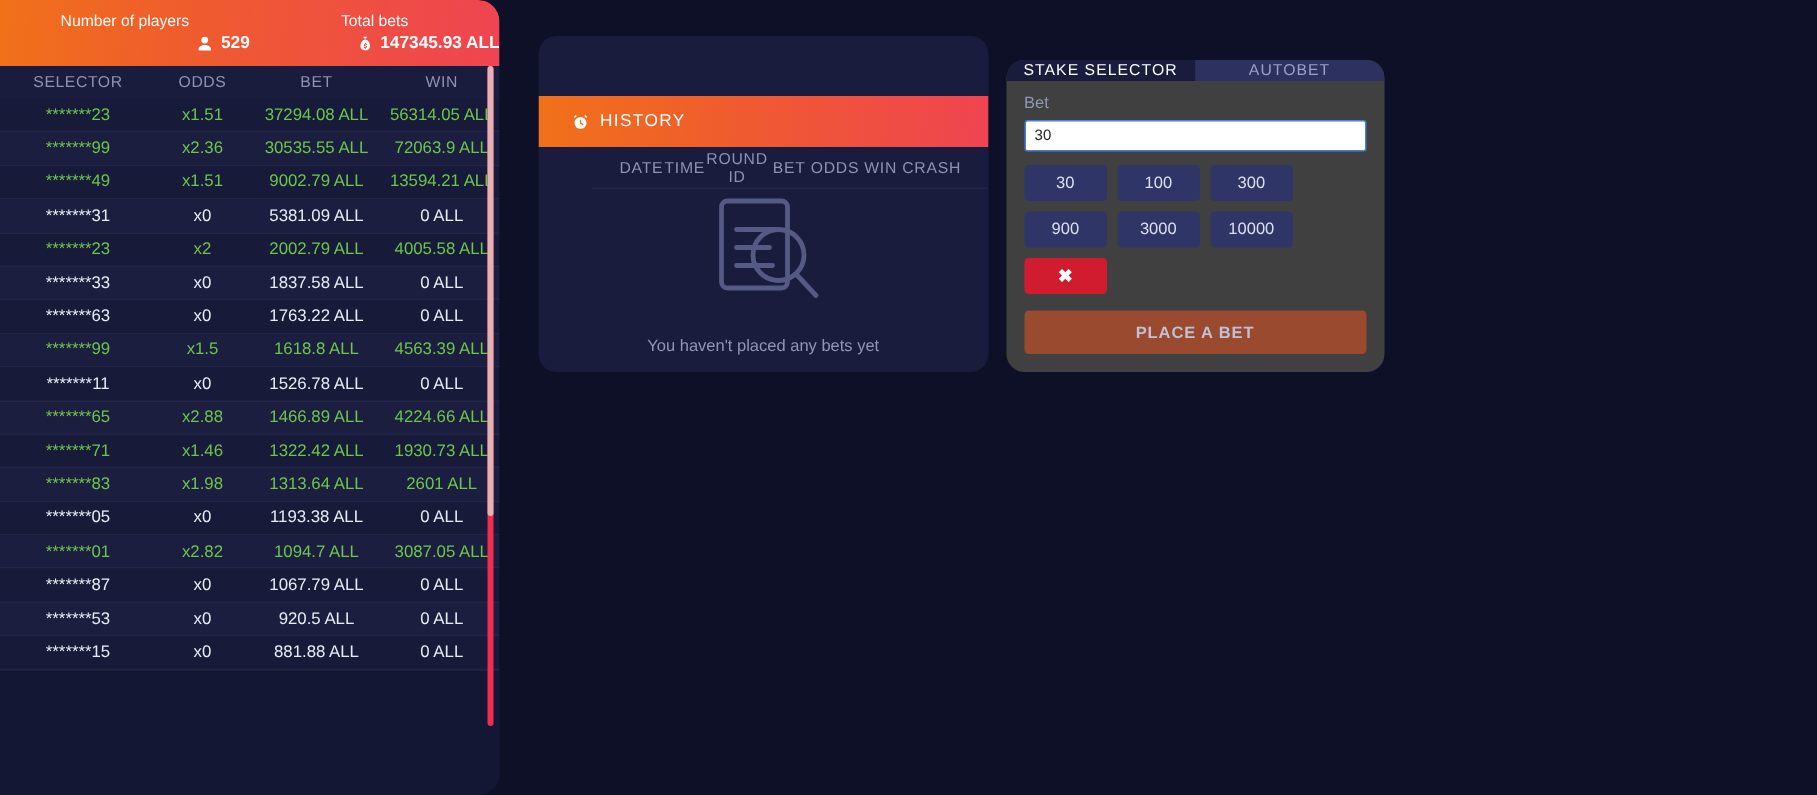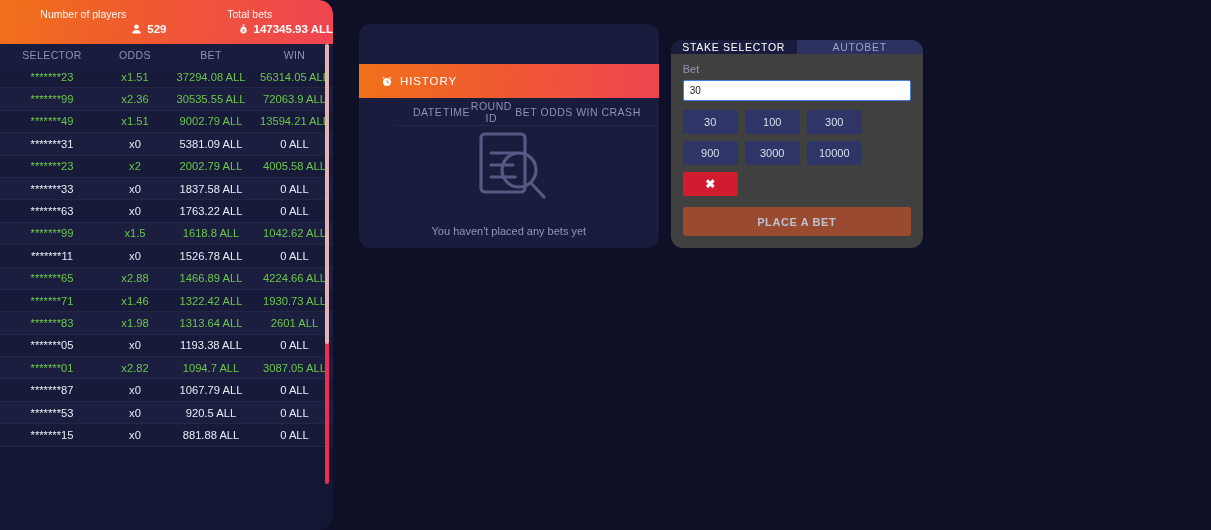--- a/index.html
+++ b/index.html
@@ -254,21 +254,21 @@
         <div class="lb-row lose-row">
           <span class="c-user">*******63</span>
           <span class="c-odds">x0</span>
           <span class="c-bet">1763.22 ALL</span>
           <span class="c-win">0 ALL</span>
         </div>
         <div class="lb-row win-row">
           <span class="c-user">*******99</span>
           <span class="c-odds">x1.5</span>
           <span class="c-bet">1618.8 ALL</span>
-          <span class="c-win">1042.62 ALL</span>
+          <span class="c-win">4563.39 ALL</span>
         </div>
         <div class="lb-row lose-row">
           <span class="c-user">*******11</span>
           <span class="c-odds">x0</span>
           <span class="c-bet">1526.78 ALL</span>
           <span class="c-win">0 ALL</span>
         </div>
         <div class="lb-row win-row">
           <span class="c-user">*******65</span>
           <span class="c-odds">x2.88</span>

